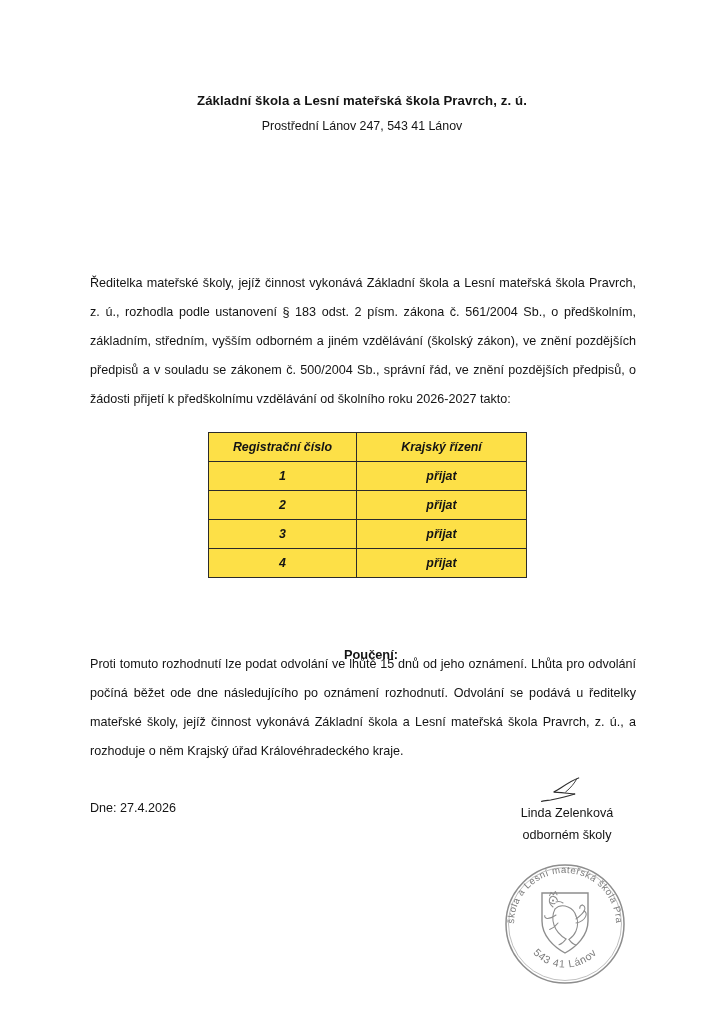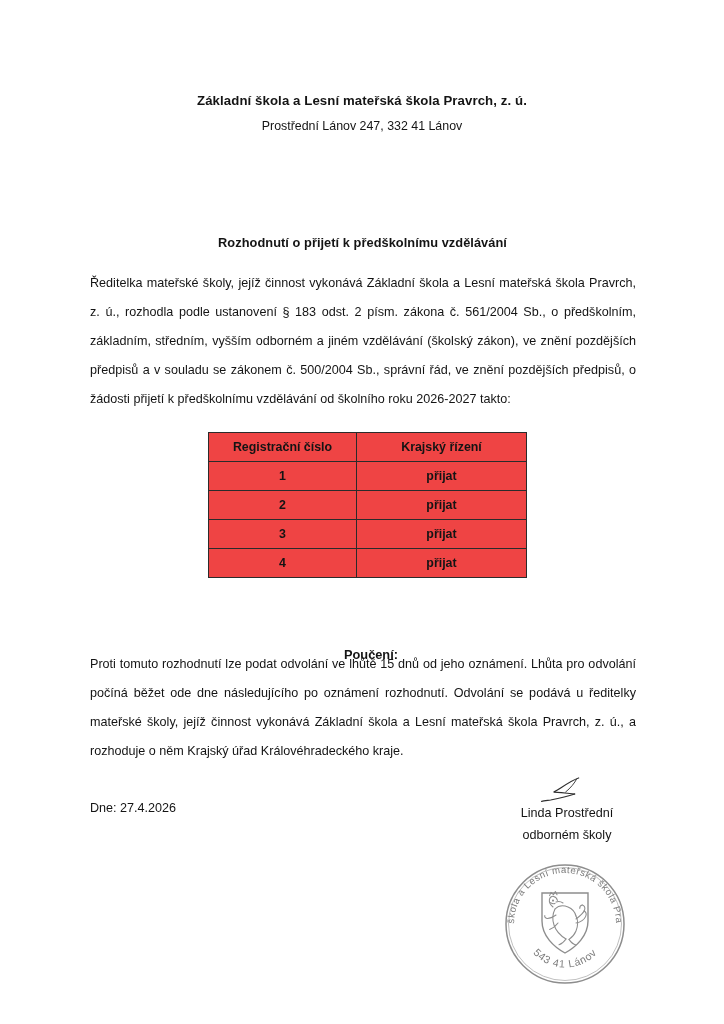--- a/index.html
+++ b/index.html
@@ -70,21 +70,22 @@
   
   .results-table-wrap {
     position: absolute;
     left: 208px;
     top: 421px;
   }
   table.results {
     border-collapse: collapse;
     table-layout: fixed;
     width: 318px;
-    background: #ef4444;
+    background: #fde047;
+    font-style: italic;
   }
   table.results th,
   table.results td {
     border: 1.6px solid #2b2b2b;
     text-align: center;
     font-size: 12.4px;
     font-weight: bold;
     height: 28px;
     padding: 0 4px;
   }
@@ -149,24 +150,23 @@
   }
   .stamp svg { display: block; }
 </style>
 </head>
 <body>
 
 <div class="page">
 
   <div class="header">
     <div class="header-school">Základní škola a Lesní mateřská škola Pravrch, z. ú.</div>
-    <div class="header-address">Prostřední Lánov 247, 332 41 Lánov</div>
-  </div>
-
-  <div class="doc-title">Rozhodnutí o přijetí k předškolnímu vzdělávání</div>
+    <div class="header-address">Prostřední Lánov 247, 543 41 Lánov</div>
+  </div>
+
 
   <div class="body-block" id="intro-paragraph">
     <p>Ředitelka mateřské školy, jejíž činnost vykonává Základní škola a Lesní mateřská škola Pravrch, z. ú., rozhodla podle ustanovení § 183 odst. 2 písm. zákona č. 561/2004 Sb., o předškolním, základním, středním, vyšším odborném a jiném vzdělávání (školský zákon), ve znění pozdějších předpisů a v souladu se zákonem č. 500/2004 Sb., správní řád, ve znění pozdějších předpisů, o žádosti přijetí k předškolnímu vzdělávání od školního roku 2026-2027 takto:</p>
   </div>
 
   <div class="results-table-wrap">
     <table class="results">
       <colgroup>
         <col class="c-reg">
         <col class="c-res">
@@ -207,21 +207,21 @@
   <div class="date-line">Dne: 27.4.2026</div>
 
   <div class="signature-block">
     <div class="sig-scribble">
       <svg width="66" height="30" viewBox="0 0 66 30" fill="none" xmlns="http://www.w3.org/2000/svg" aria-hidden="true">
         <path d="M42 2 C36 4, 30 8, 24 12 C21 14, 19 15, 17 16 C22 16, 30 17, 38 18" stroke="#2f2f2f" stroke-width="1.25" stroke-linecap="round" fill="none"></path>
         <path d="M38 18 C32 20, 24 22, 14 24 C10 24.6, 7 25, 5 25.4" stroke="#2f2f2f" stroke-width="1.25" stroke-linecap="round" fill="none"></path>
         <path d="M40 3 C38 7, 34 12, 29 16" stroke="#2f2f2f" stroke-width="0.9" stroke-linecap="round" fill="none"></path>
       </svg>
     </div>
-    <div class="sig-name">Linda Prostřední</div>
+    <div class="sig-name">Linda Zelenková</div>
     <div class="sig-role">odborném školy</div>
   </div>
 
   <div class="stamp">
     <svg width="134" height="134" viewBox="0 0 134 134" xmlns="http://www.w3.org/2000/svg" aria-hidden="true">
       <defs>
         <path id="arcTop" d="M 16,67 A 51,51 0 0 1 118,67"></path>
         <path id="arcBottom" d="M 23.5,67 A 43.5,43.5 0 0 0 110.5,67"></path>
       </defs>
 

